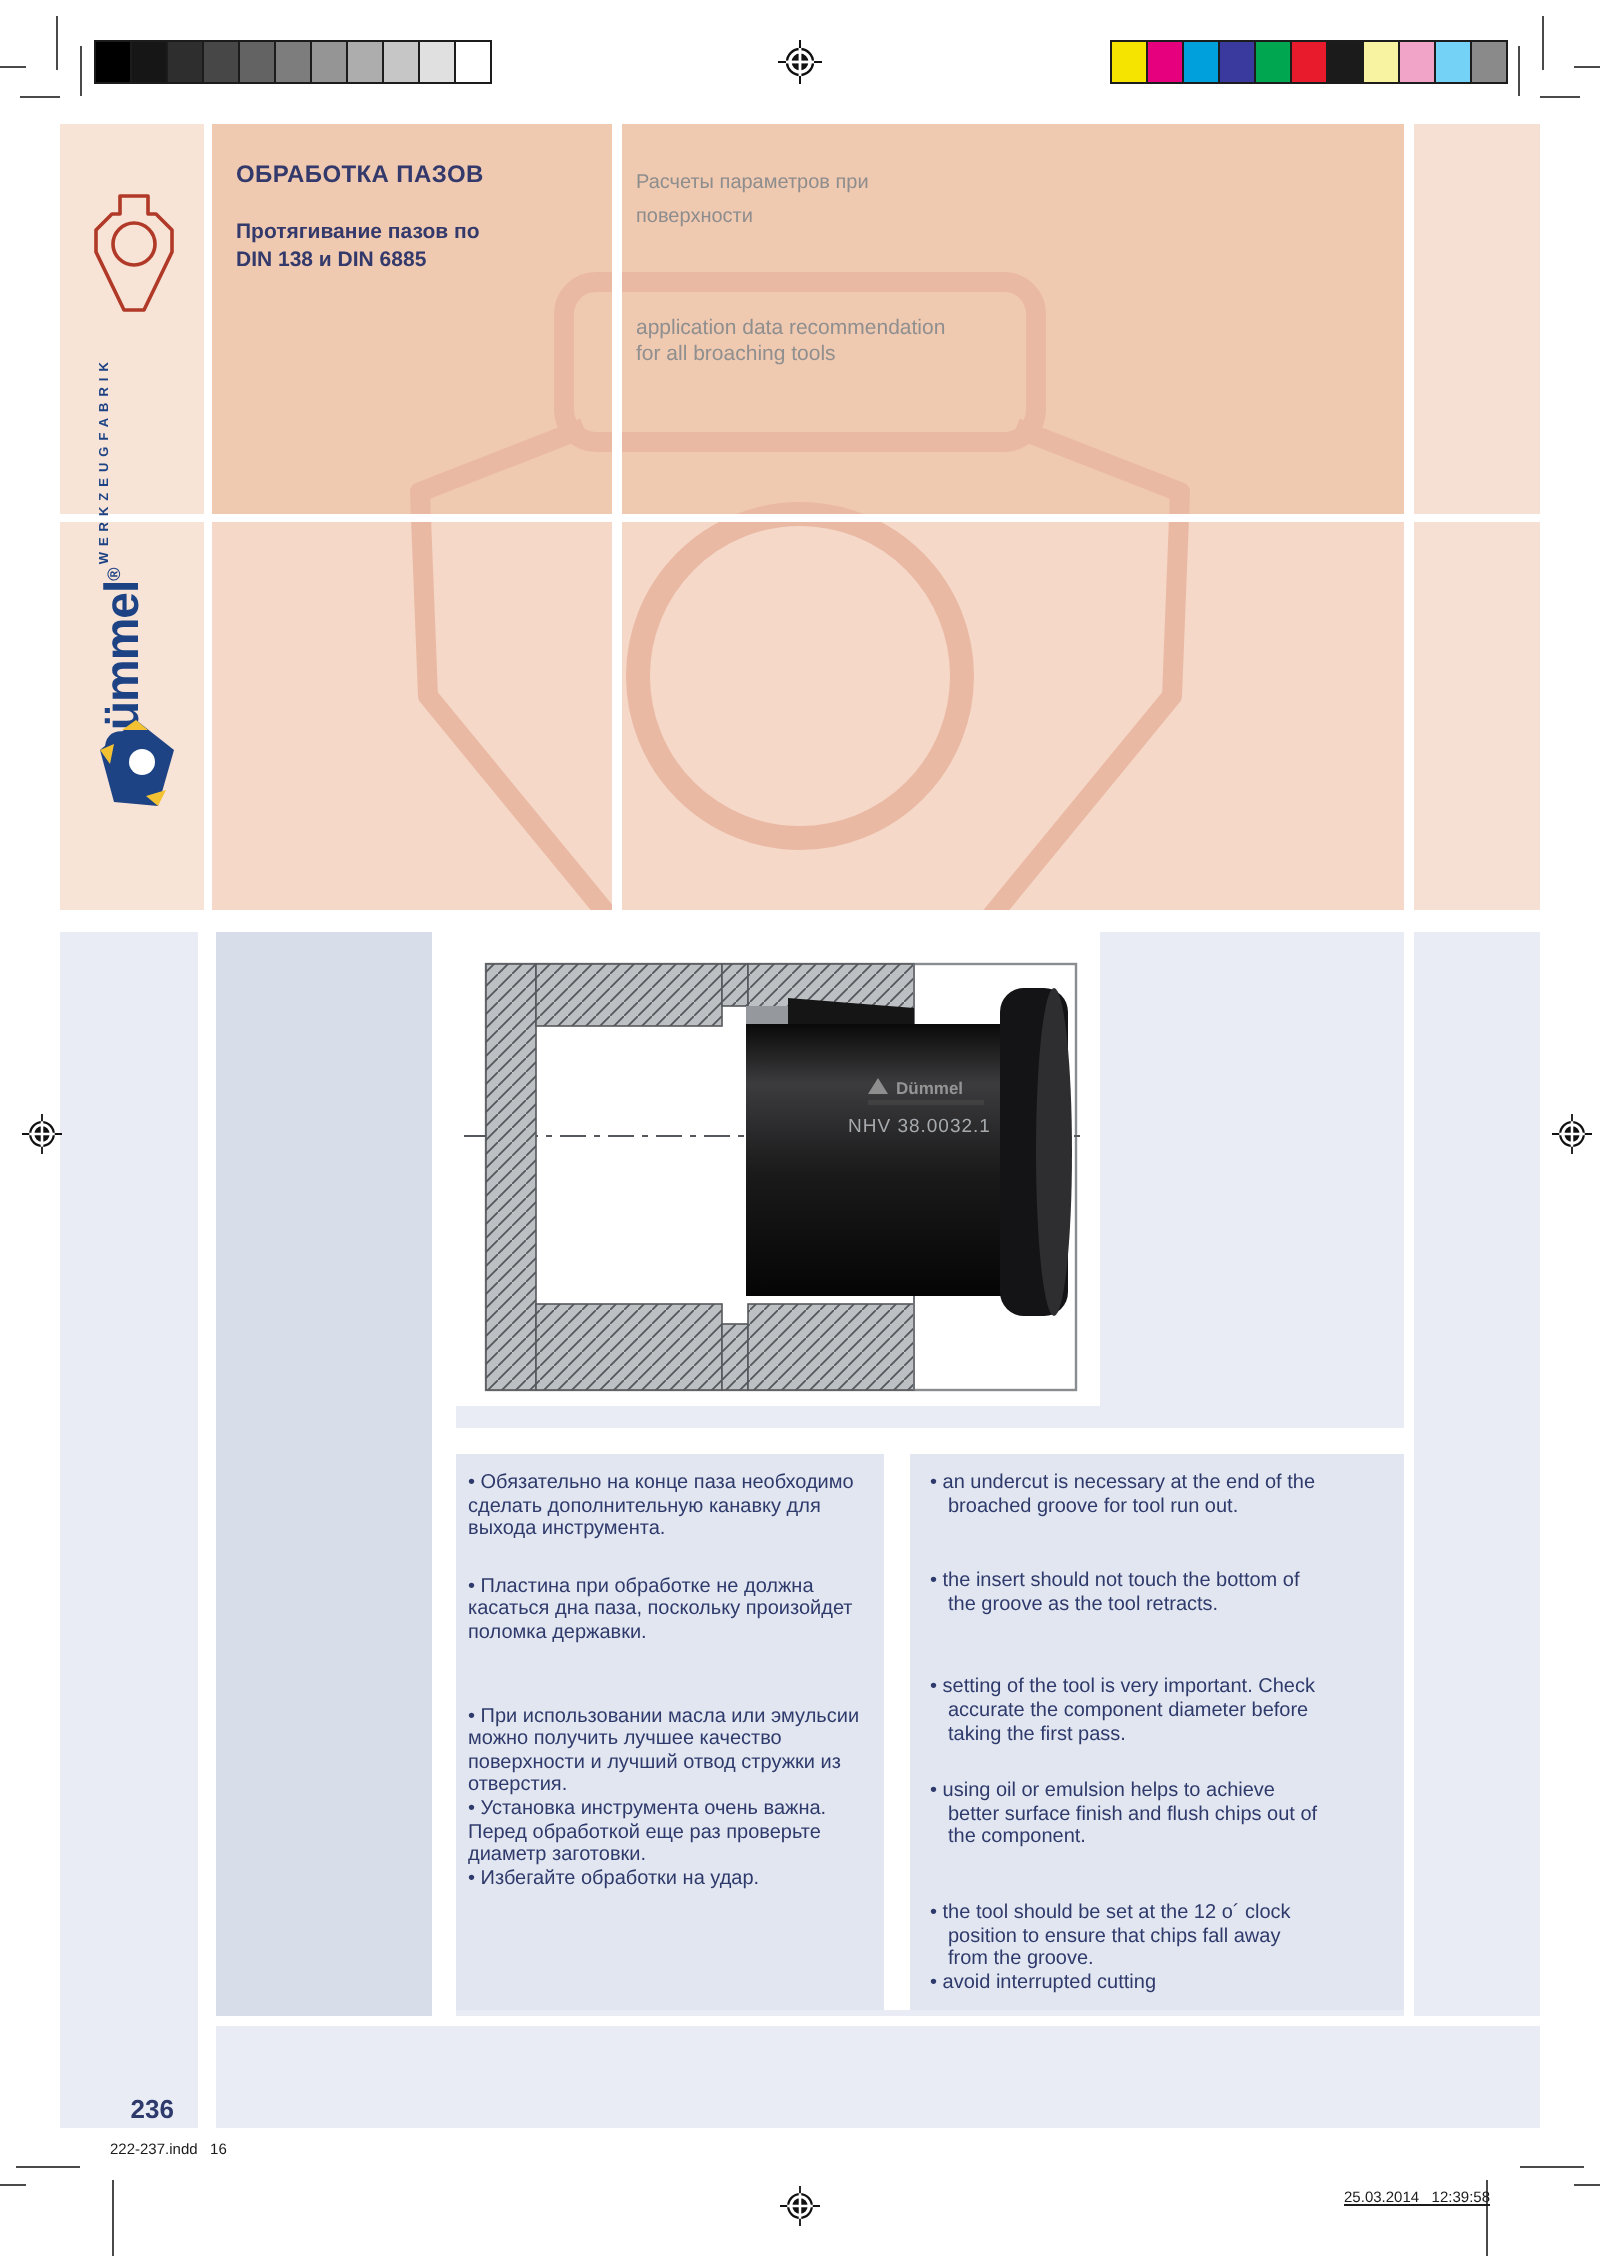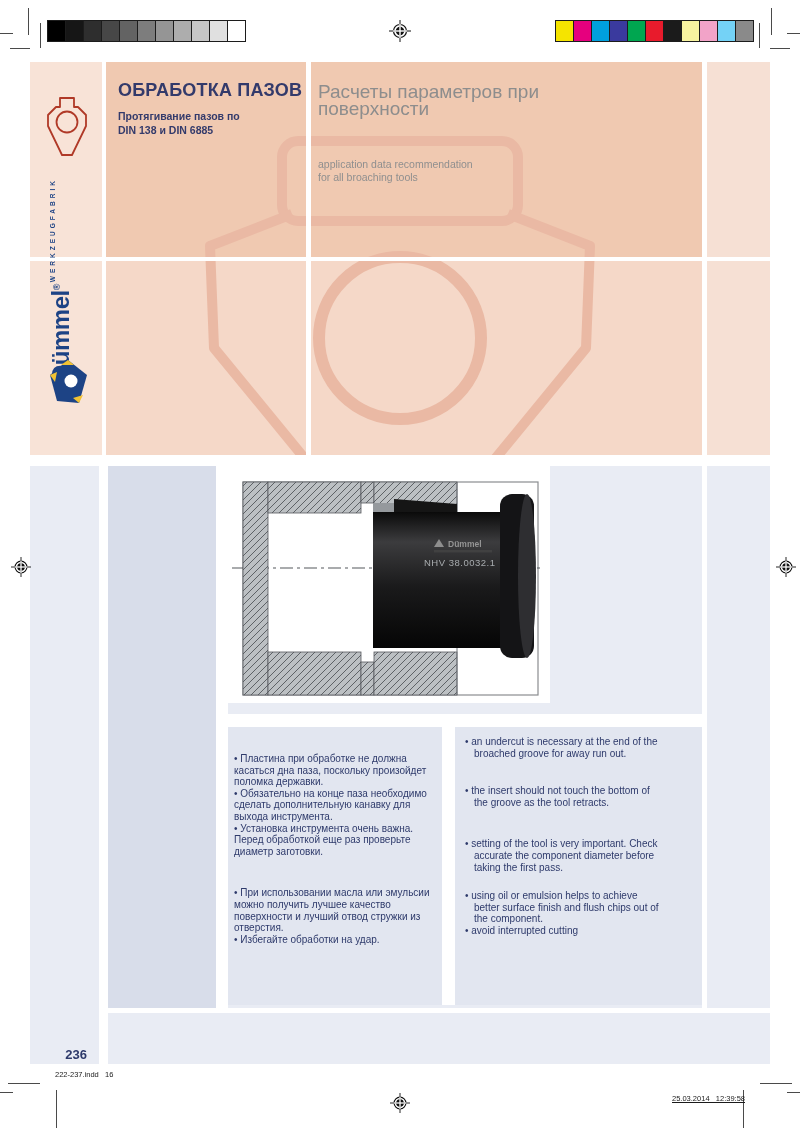--- a/index.html
+++ b/index.html
@@ -5,23 +5,23 @@
   html,body{margin:0;padding:0;background:#888;}
   .page{position:relative;width:800px;height:1132px;background:#ffffff;overflow:hidden;
         font-family:"Liberation Sans", sans-serif;}
   .abs{position:absolute;}
   .block{position:absolute;}
   .cropline{position:absolute;background:#4a4a4a;}
   
   .bar{position:absolute;display:flex;}
   .bar-cell{width:19px;height:22px;border:1px solid #1c1c1c;margin-left:-1px;box-sizing:border-box;}
   
-  .h-title{font-size:18px;font-weight:700;color:#333a6b;letter-spacing:.2px;}
+  .h-title{font-size:12px;font-weight:700;color:#333a6b;letter-spacing:.2px;}
   .h-sub{font-size:10.5px;font-weight:700;color:#333a6b;line-height:13.5px;}
-  .h-gray-title{font-size:19px;color:#8d8d8d;line-height:17px;}
+  .h-gray-title{font-size:10px;color:#8d8d8d;line-height:17px;}
   .h-gray-sub{font-size:10.5px;color:#8f8f8f;line-height:13px;}
   
   .notes{position:absolute;box-sizing:border-box;background:#e2e6f0;}
   .note{margin:0;font-size:10px;line-height:11.6px;color:#2e3a6b;}
   .notes-en .note{padding-left:9px;text-indent:-9px;}
   .g13{margin-top:30px;} .g17{margin-top:17px;} .g26{margin-top:26px;}
   
   .logo-rot-outer{position:absolute;left:44px;top:264px;width:56px;height:118px;}
   .logo-rot-inner{width:118px;height:56px;transform:rotate(-90deg) translateX(-118px);
                   transform-origin:0 0;display:flex;align-items:flex-start;}
@@ -226,33 +226,34 @@
     </svg>
   </div>
 
   <div class="block" style="left:216px;top:466px;width:12px;height:542px;background:#fff;"></div>
   <div class="block" style="left:545px;top:466px;width:5px;height:237px;background:#fff;"></div>
   <div class="block" style="left:702px;top:466px;width:5px;height:542px;background:#fff;"></div>
   <div class="block" style="left:228px;top:714px;width:474px;height:13px;background:#fff;"></div>
 
   <div class="notes notes-ru" style="left:228px;top:727px;width:214px;height:278px;padding:9px 8px 0 6px;">
 
-  <p class="note g17">•  Пластина при обработке не должна касаться дна паза, поскольку произойдет поломка державки.</p>
-      <p class="note">•  Обязательно на конце паза необходимо сделать дополнительную канавку для выхода инструмента.</p>
+  <p class="note">•  Обязательно на конце паза необходимо сделать дополнительную канавку для выхода инструмента.</p>
+      <p class="note g17">•  Пластина при обработке не должна касаться дна паза, поскольку произойдет поломка державки.</p>
+      <p class="note g13">•  При использовании масла или эмульсии можно получить лучшее качество поверхности и лучший отвод стружки из отверстия.</p>
       <p class="note">•  Установка инструмента очень важна. Перед обработкой еще раз проверьте диаметр заготовки.</p>
-      <p class="note g13">•  При использовании масла или эмульсии можно получить лучшее качество поверхности и лучший отвод стружки из отверстия.</p>
       <p class="note">•  Избегайте обработки на удар.</p>
     </div>
   <div class="block" style="left:442px;top:727px;width:13px;height:278px;background:#fff;"></div>
   <div class="notes notes-en" style="left:455px;top:727px;width:247px;height:278px;padding:9px 40px 0 10px;">
 
-  <p class="note">• an undercut is necessary at the end of the broached groove for away run out.</p>
+  <p class="note">• an undercut is necessary at the end of the broached groove for tool run out.</p>
       <p class="note g26">• the insert should not touch the bottom of the groove as the tool retracts.</p>
       <p class="note g13">• setting of the tool is very important. Check accurate the component diameter before taking the first pass.</p>
       <p class="note g17">• using oil or emulsion helps to achieve better surface finish and flush chips out of the component.</p>
+      <p class="note g26">• the tool should be set at the 12 o´ clock position to ensure that chips fall away from the groove.</p>
       <p class="note">• avoid interrupted cutting</p>
     </div>
 
   <div class="pagenum">236</div>
   <div class="imprint" style="left:55px;top:1070px;text-align:right;">222-237.indd   16</div>
   <div class="imprint" style="left:600px;top:1094px;width:145px;text-align:right;text-decoration:underline;">25.03.2014   12:39:58</div>
 
 </div>
 
 </body></html>

